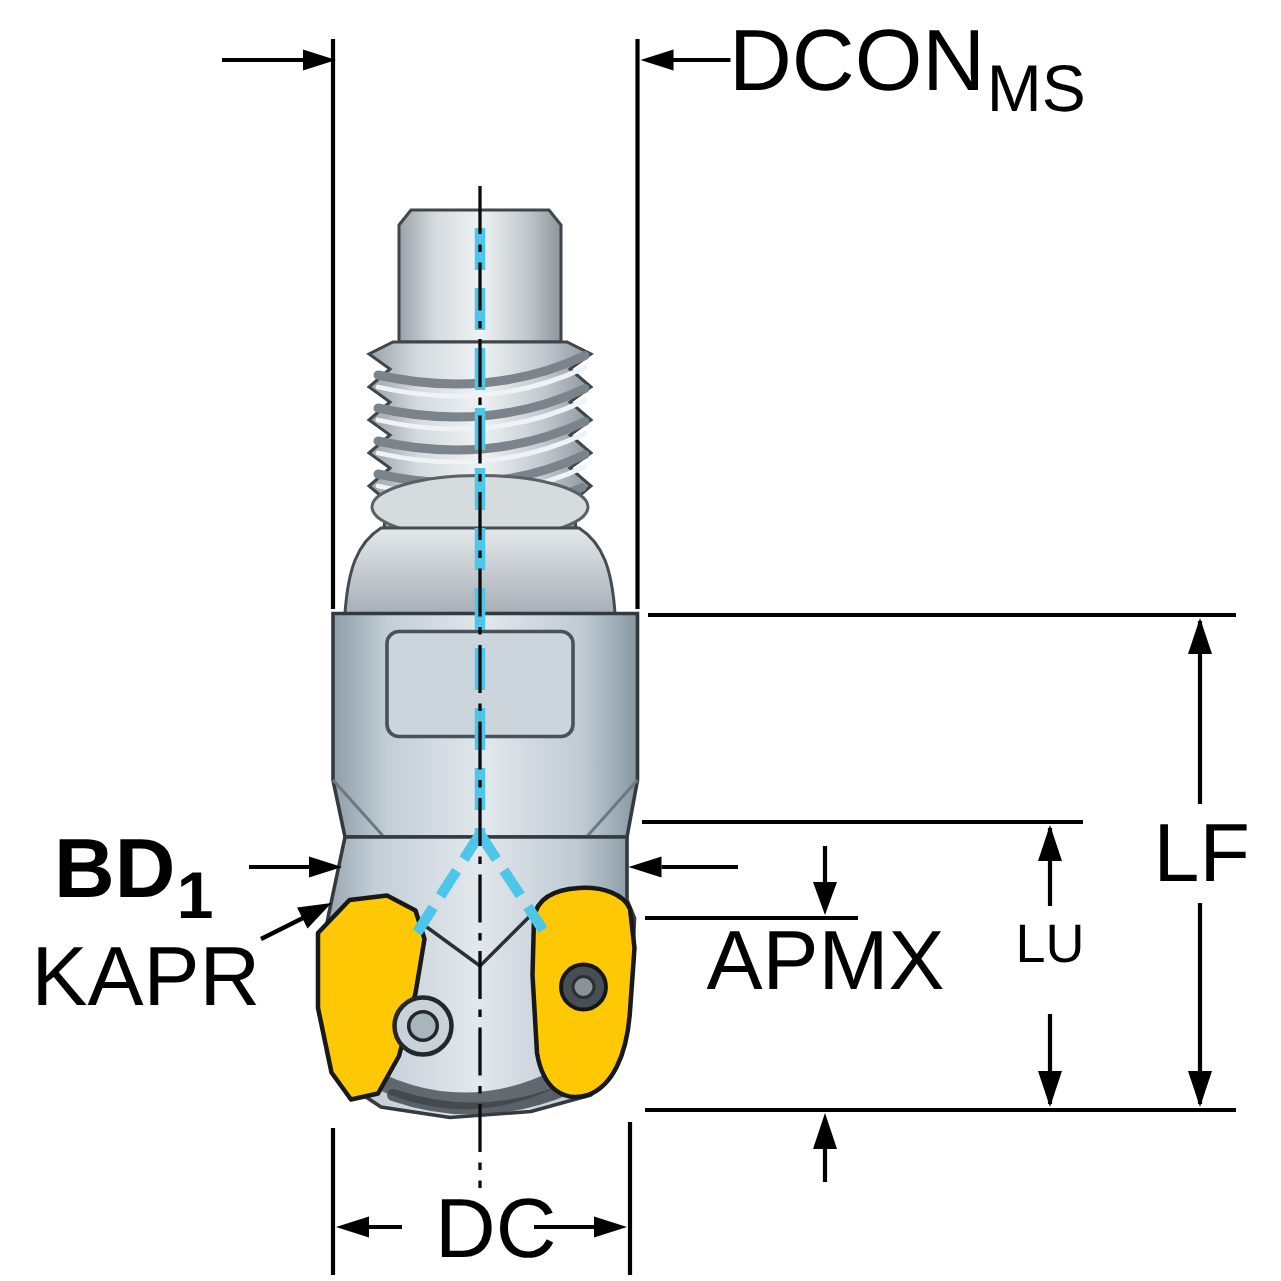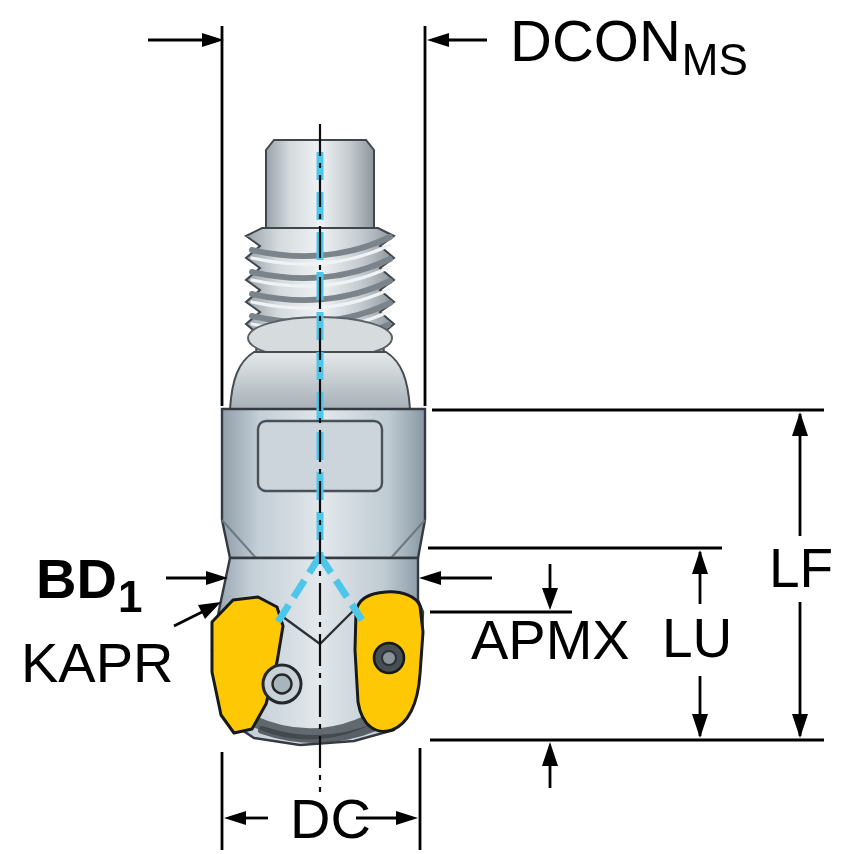--- a/index.html
+++ b/index.html
@@ -20,26 +20,26 @@
     font-size:56px;
     letter-spacing:0px;
     user-select:none;
   }
   .label .sub{
     font-size:44px;
     position:relative;
     top:14px;
     margin-left:1px;
   }
-  #dcon-label{left:510px;top:12px;font-size:58px;}
+  #dcon-label{left:486px;top:12px;font-size:58px;}
   #lf-label{left:769px;top:541px;width:64px;font-size:55px;}
-  #lu-label{left:662px;top:611px;width:76px;text-align:left;font-size:55px;}
+  #lu-label{left:662px;top:611px;width:76px;text-align:center;font-size:36px;}
   #apmx-label{left:459px;top:612px;margin-left:12px;}
   #bd-label{left:36px;top:551px;font-weight:bold;}
-  #kapr-label{left:21px;top:623px;margin-top:12px;}
+  #kapr-label{left:21px;top:623px;}
   #dc-label{left:290px;top:791px;}
 </style>
 </head>
 <body>
 
 <div id="canvas">
 
   <svg id="drawing" width="854" height="854" viewBox="0 0 854 854">
     <defs>
       <linearGradient id="gMetal" x1="0" y1="0" x2="1" y2="0">

